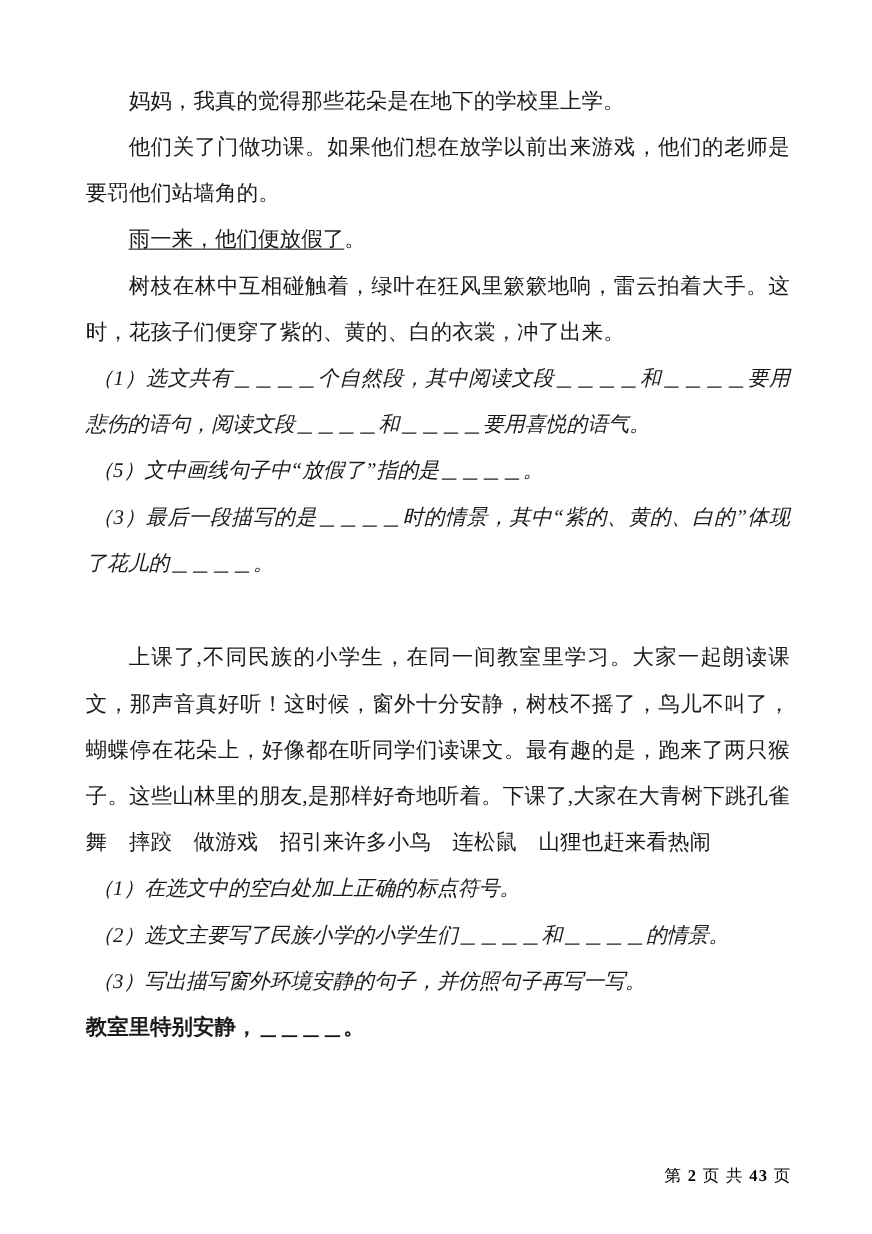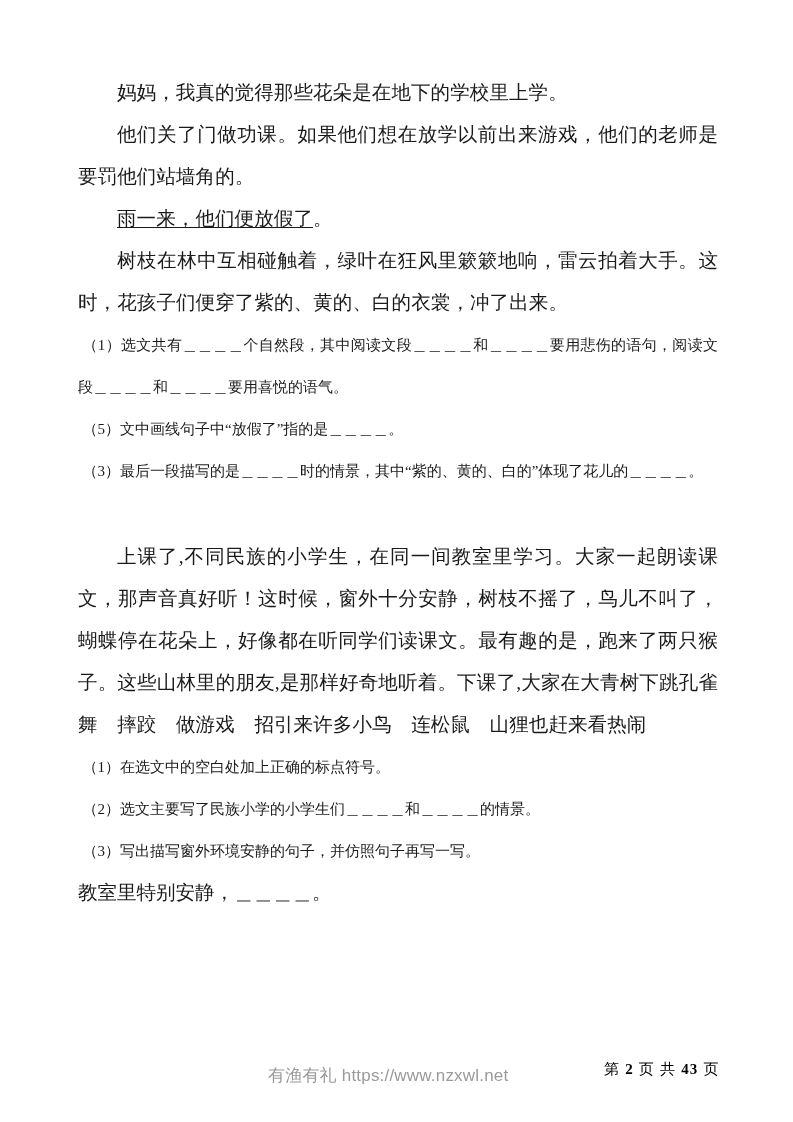--- a/index.html
+++ b/index.html
@@ -32,32 +32,34 @@
     line-height: 42px;
     text-align: justify;
     text-justify: inter-ideograph;
     margin: 0 0 0 0;
     letter-spacing: 0.1px;
   }
   .indent {
     text-indent: 2em;
   }
   .q {
-    font-size: 15px;
+    font-size: 19px;
     line-height: 42px;
     text-align: justify;
     text-justify: inter-ideograph;
     margin: 0;
     text-indent: 0.3em;
+    font-style: italic;
   }
   .q-noindent {
     font-size: 19.5px;
     line-height: 42px;
     margin: 0;
     text-indent: 0;
+    font-weight: bold;
   }
   .heading {
     font-size: 19px;
     line-height: 42px;
     font-weight: bold;
     margin: 0;
     text-indent: 0;
     font-family: "Liberation Sans", "DejaVu Sans", sans-serif;
   }
   .underline-sent {
@@ -131,21 +133,20 @@
 
     <p class="q">（2）选文主要写了民族小学的小学生们＿＿＿＿和＿＿＿＿的情景。</p>
 
     <p class="q">（3）写出描写窗外环境安静的句子，并仿照句子再写一写。</p>
 
     <p class="q-noindent">教室里特别安静，＿＿＿＿。</p>
 
   </div>
 
   <div class="footer">
-    <div class="watermark">有渔有礼 https://www.nzxwl.net</div>
     <div class="pagenum">
       <span>第</span>
       <b>2</b>
       <span>页 共</span>
       <b>43</b>
       <span>页</span>
     </div>
   </div>
 
 </div>

